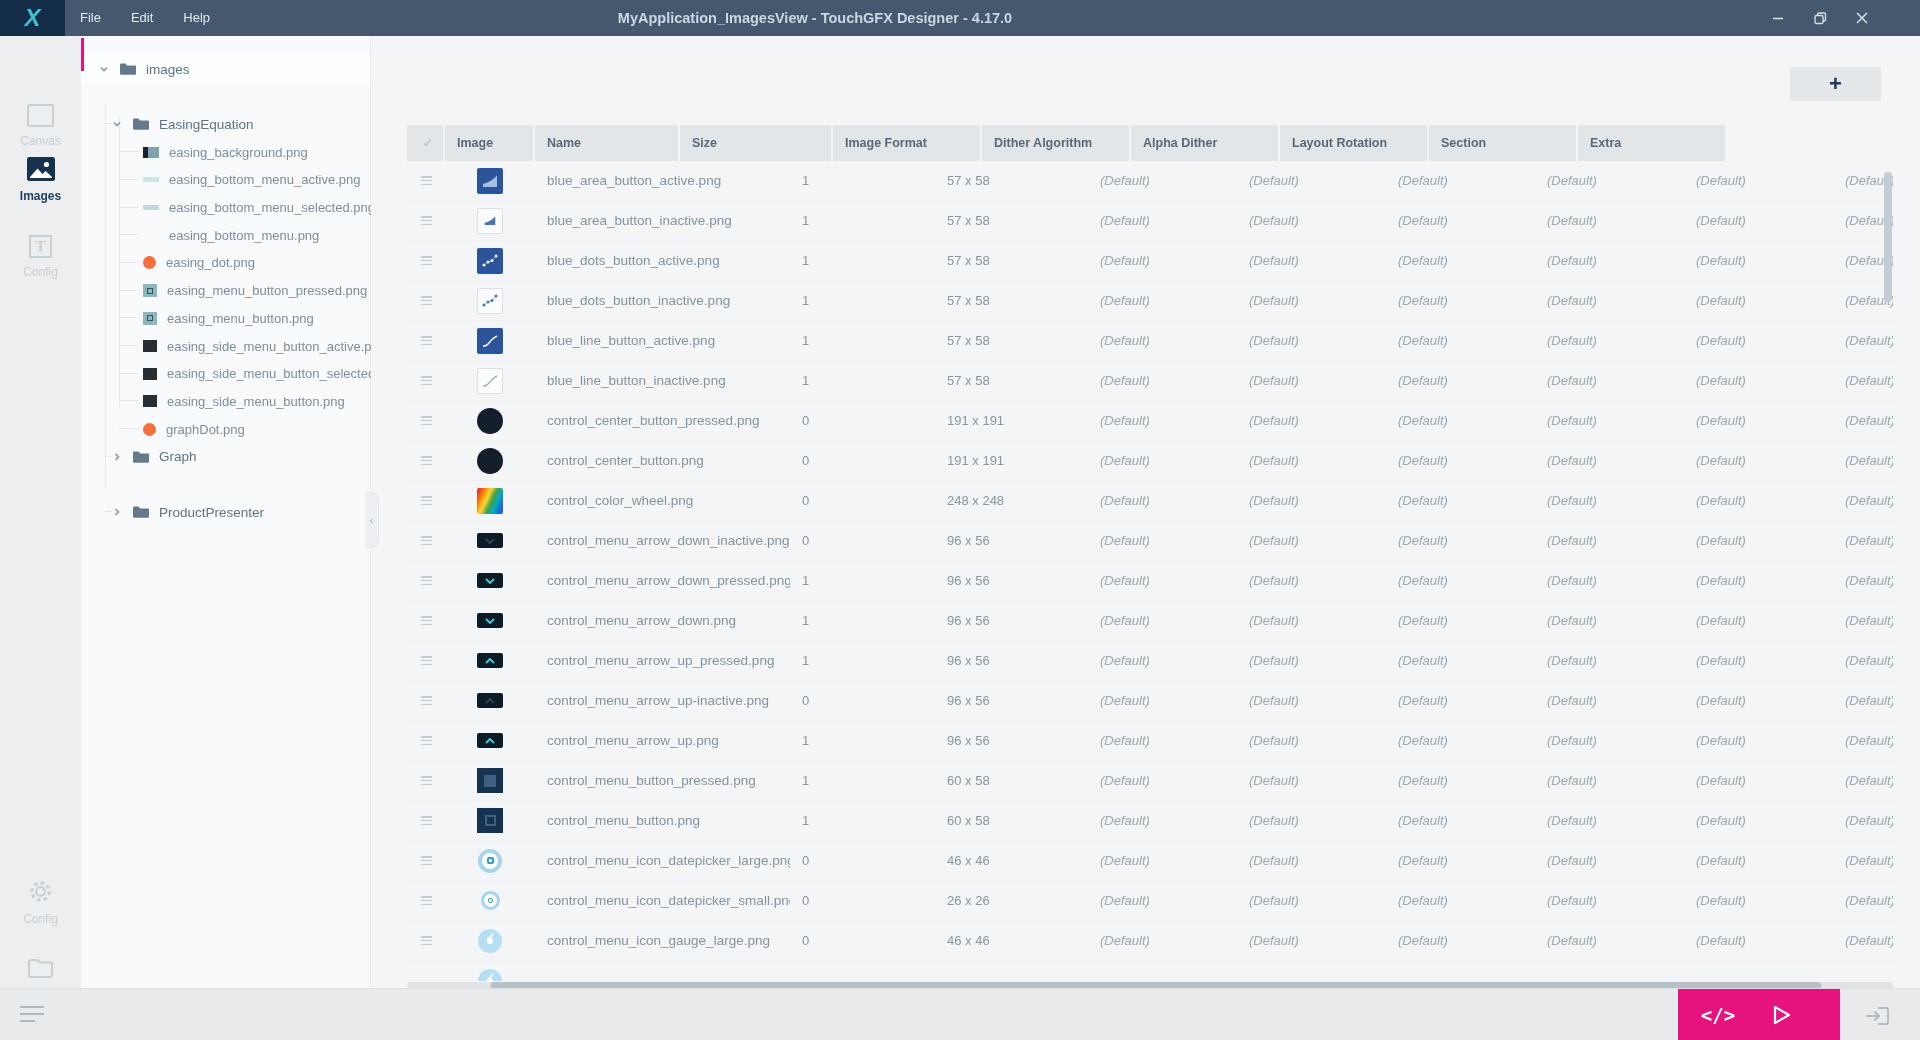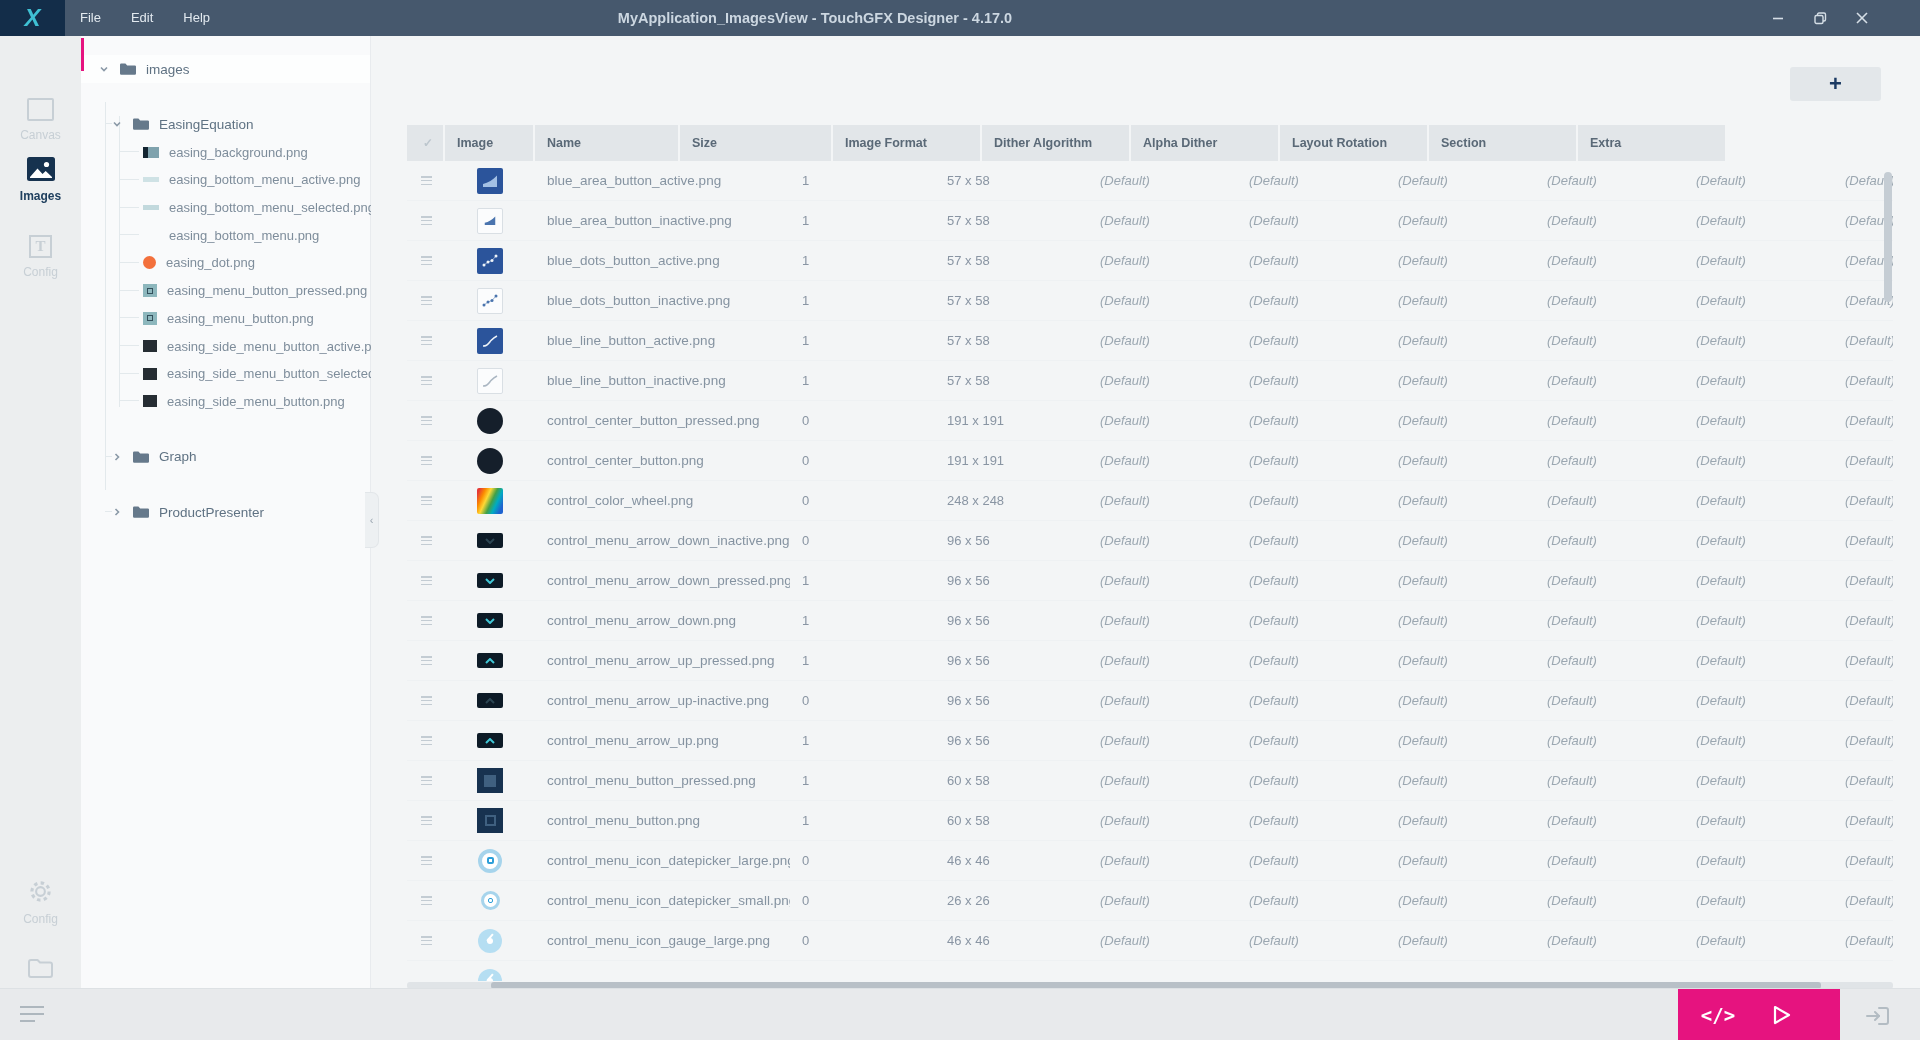--- a/index.html
+++ b/index.html
@@ -142,21 +142,21 @@
       <div class="winbtn">
         <svg width="12" height="12" viewBox="0 0 12 12" stroke="#d5dee6" stroke-width="1.6">
           <line x1="1" y1="1" x2="11" y2="11"></line>
             <line x1="11" y1="1" x2="1" y2="11"></line>
         </svg>
       </div>
     </div>
   </header>
 
   <aside class="rail" id="rail">
-      <div class="rail-item" style="top: 62px;">
+      <div class="rail-item" style="top: 68px;">
         <span class="ic-canvas"></span>
         <span class="rlabel">Canvas</span>
       </div>
       <div class="rail-item active" style="top: 120px;">
         <svg width="30" height="26" viewBox="0 0 30 26">
           <rect x="1" y="1" width="28" height="24" rx="2.5" fill="#16324f"></rect>
           <circle cx="20.5" cy="8.5" r="2.6" fill="#fff"></circle>
           <path d="M4 21 l7.5-8.5 5 5.6 3.2-3.2 6.3 6.1 V22 H4 Z" fill="#fff"></path>
         </svg>
         <span class="rlabel">Images</span>
@@ -269,20 +269,26 @@
         <i class="tick" style="left:38px;width:20px;"></i>
         <span style="width:62px;flex:none;"></span>
         <span class="tt tt-dark-square"></span>
         <span class="tlabel-file">easing_side_menu_button_selected.png</span>
       </div>
       <div class="tnode" style="top: 351.4px;">
         <i class="tick" style="left:38px;width:20px;"></i>
         <span style="width:62px;flex:none;"></span>
         <span class="tt tt-dark-square"></span>
         <span class="tlabel-file">easing_side_menu_button.png</span>
+      </div>
+      <div class="tnode" style="top: 379.1px;">
+        <i class="tick" style="left:38px;width:20px;"></i>
+        <span style="width:62px;flex:none;"></span>
+        <span class="tt tt-dot-orange"></span>
+        <span class="tlabel-file">graphDot.png</span>
       </div>
       <div class="tnode" style="top: 406.8px;">
         <i class="tick" style="left:24px;width:7px;"></i>
         <span style="width:32px;flex:none;"></span>
         <span class="tchev">
           <svg width="6" height="8" viewBox="0 0 6 8" fill="none" stroke="#8a99a7" stroke-width="1.6">
             <polyline points="1.5,1 4.5,4 1.5,7"></polyline>
           </svg>
         </span>
         <span class="tfolder">

